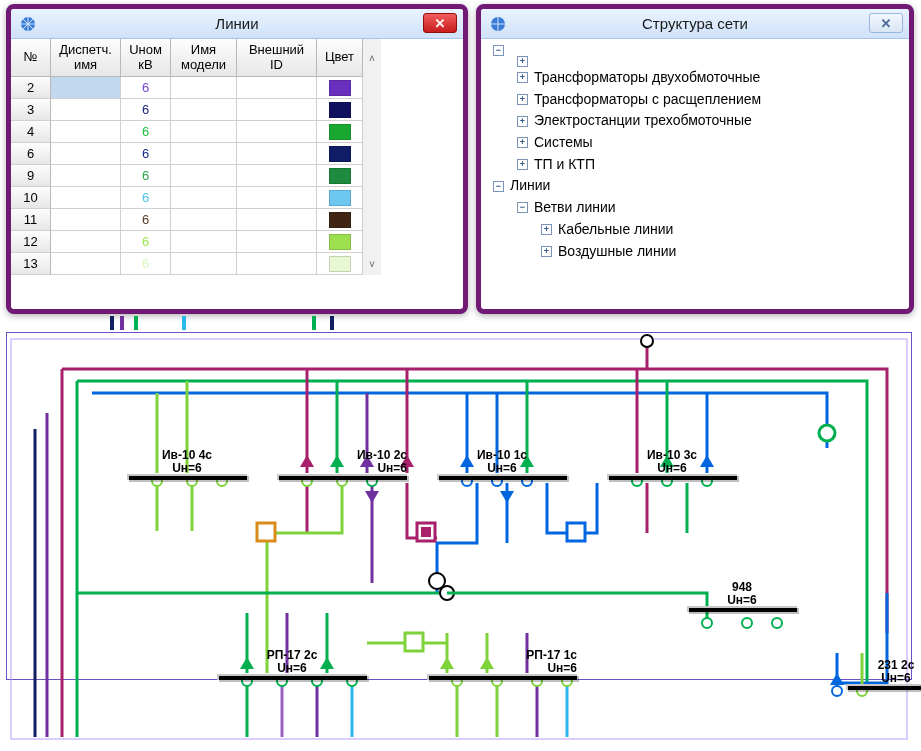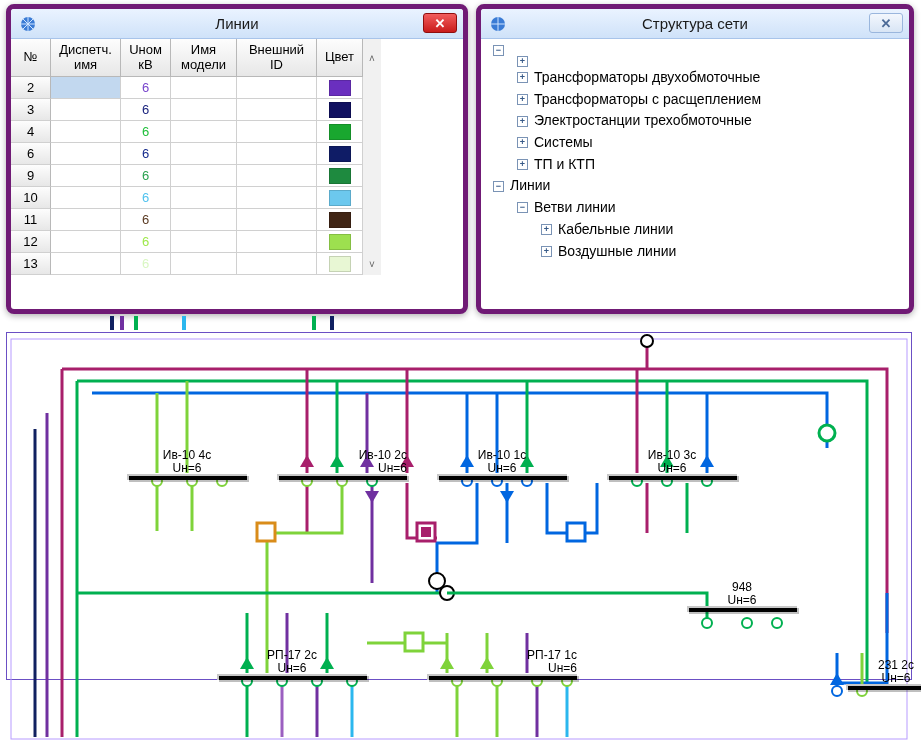--- a/index.html
+++ b/index.html
@@ -92,20 +92,21 @@
   
   .tree { background:
     repeating-linear-gradient(to bottom, transparent 0, transparent 100%);
   }
 
   
   #diagram {
     position:absolute; left:6px; top:332px; width:906px; height:348px;
     border:1px solid #6b4fc4;
     background:#ffffff;
+    font-weight:bold;
   }
   .bus-wrap { position:absolute; text-align:center; }
   .bus-label { font-size:12px; color:#000; line-height:1.05; display:block;}
   .bus-bar {
     height:6px; background:#000;
     border-top:2px solid #c7c7c7; border-left:2px solid #c7c7c7;
     box-shadow: 2px 2px 0 rgba(0,0,0,.25);
   }
 
   

